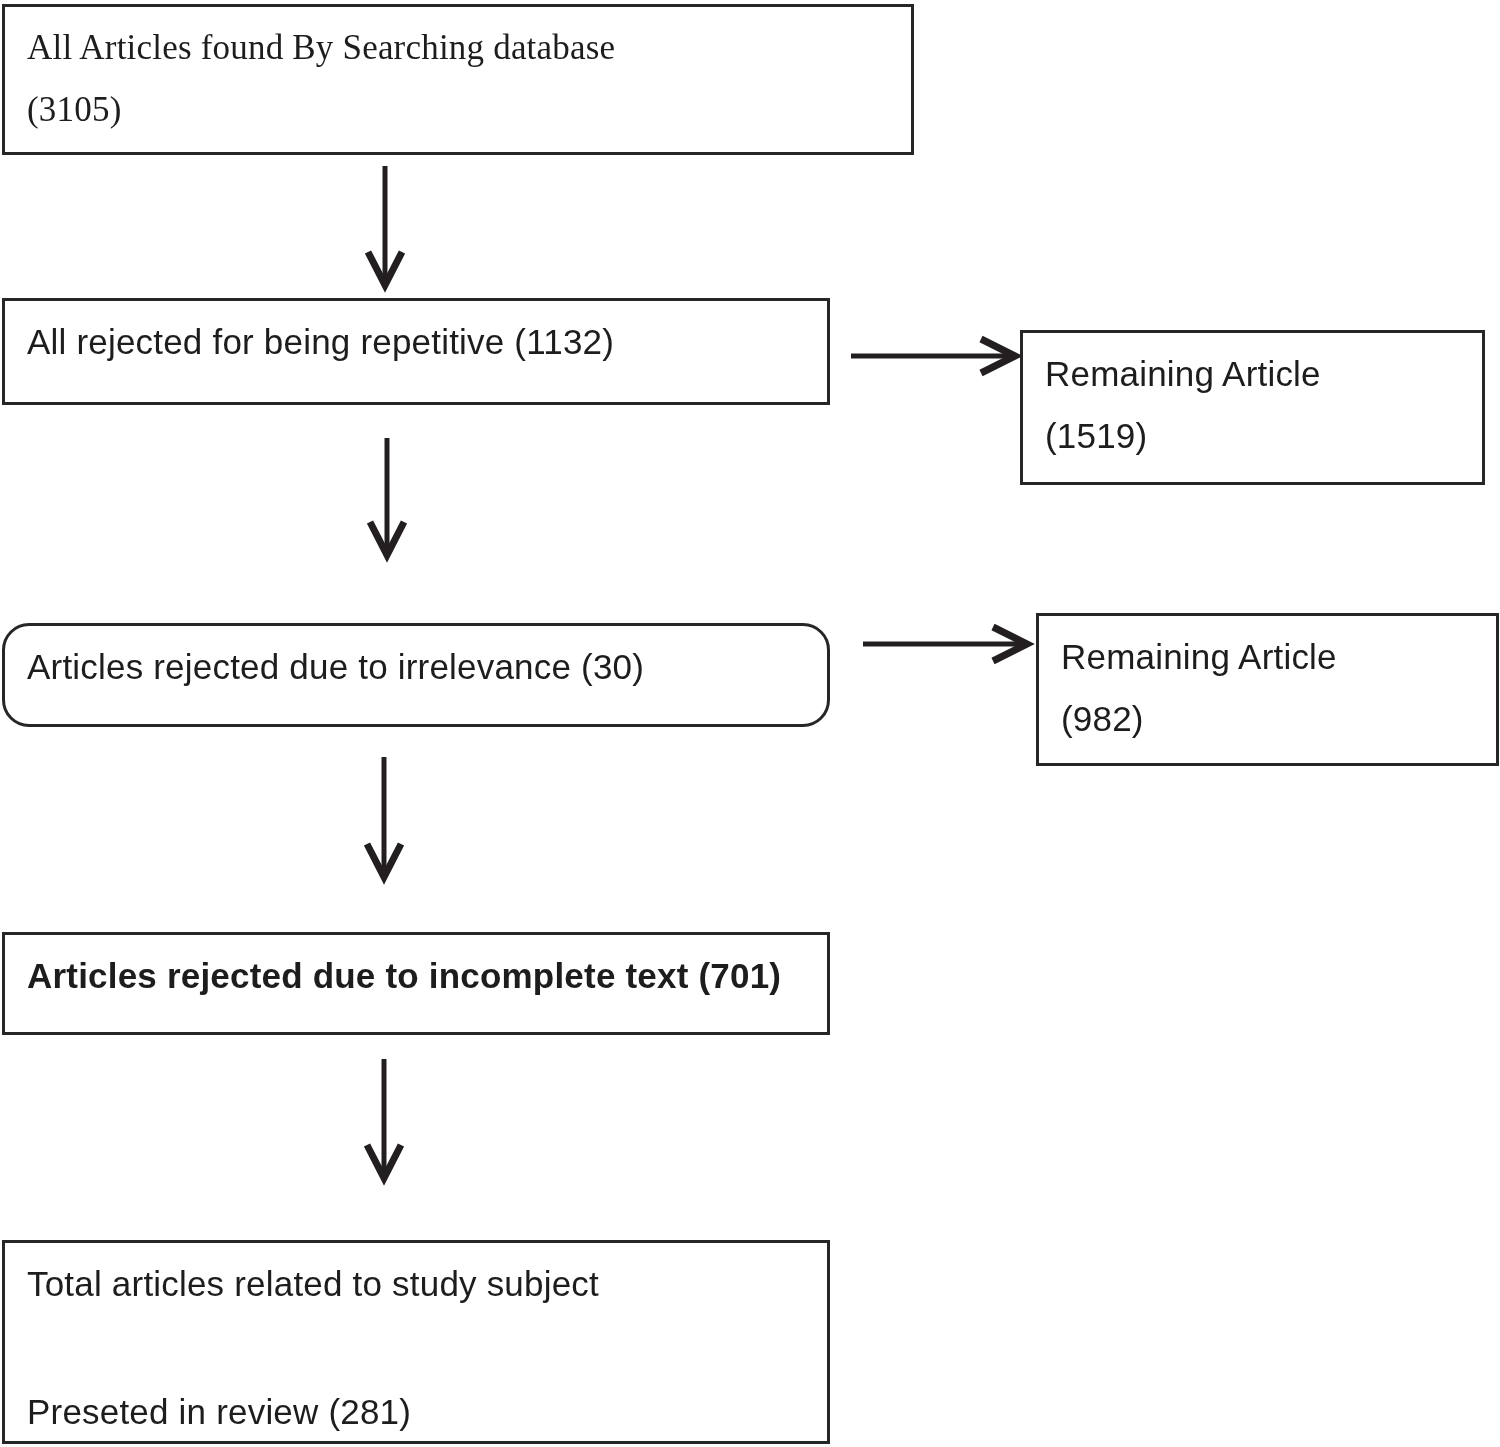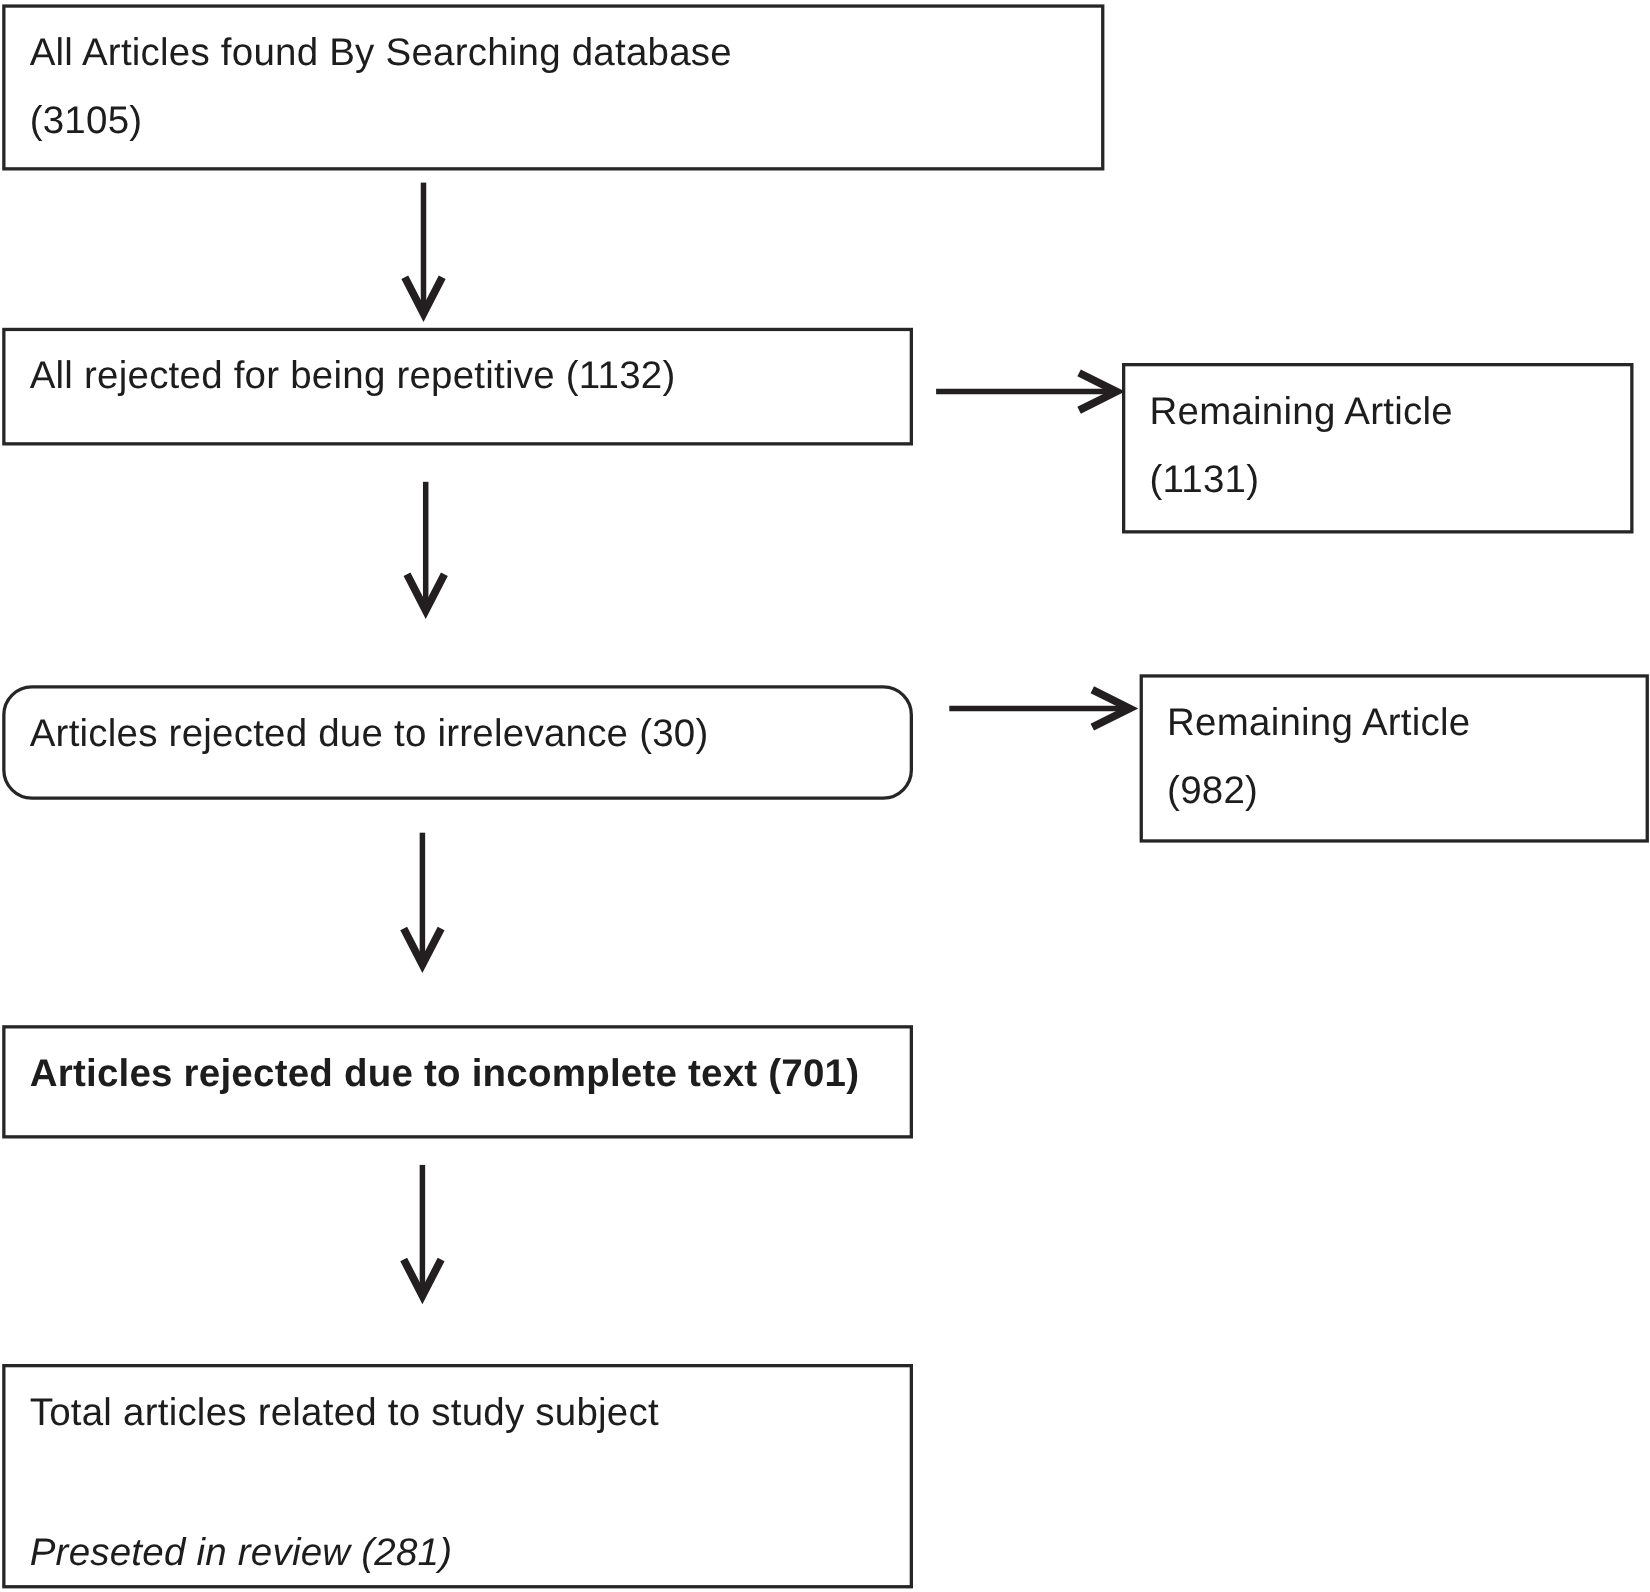--- a/index.html
+++ b/index.html
@@ -20,26 +20,26 @@
     position: absolute;
     box-sizing: border-box;
     border: 3px solid #262626;
     background: #ffffff;
     font-size: 35px;
     line-height: 62px;
     padding: 10px 18px 0 22px;
     letter-spacing: 0.2px;
   }
   .box .ln { white-space: nowrap; }
-  #box-found      { left: 2px;    top: 4px;    width: 1002px; height: 151px; }
+  #box-found      { left: 2px;    top: 4px;    width: 912px; height: 151px; font-family: Liberation Serif, serif; }
   #box-repetitive { left: 2px;    top: 298px;  width: 828px; height: 107px; }
   #box-irrel      { left: 2px;    top: 623px;  width: 828px; height: 104px; border-radius: 27px; }
   #box-incomplete { left: 2px;    top: 932px;  width: 828px; height: 103px; font-weight: bold; }
   #box-total      { left: 2px;    top: 1240px; width: 828px; height: 204px; }
-  #box-total .ln2 { margin-top: 66px; font-style: italic; }
+  #box-total .ln2 { margin-top: 66px; }
   #box-rem-1012   { left: 1020px; top: 330px;  width: 465px; height: 155px; }
   #box-rem-982    { left: 1036px; top: 613px;  width: 463px; height: 153px; }
   .arrows {
     position: absolute;
     left: 0; top: 0;
     width: 1500px;
     height: 1447px;
     pointer-events: none;
   }
   .arrows line, .arrows polyline {
@@ -58,21 +58,21 @@
     <div class="ln">All Articles found By Searching database</div>
     <div class="ln">(3105)</div>
   </div>
 
   <div class="box" id="box-repetitive">
     <div class="ln">All rejected for being repetitive (1132)</div>
   </div>
 
   <div class="box" id="box-rem-1012">
     <div class="ln">Remaining Article</div>
-    <div class="ln">(1131)</div>
+    <div class="ln">(1519)</div>
   </div>
 
   <div class="box" id="box-irrel">
     <div class="ln">Articles rejected due to irrelevance (30)</div>
   </div>
 
   <div class="box" id="box-rem-982">
     <div class="ln">Remaining Article</div>
     <div class="ln">(982)</div>
   </div>

